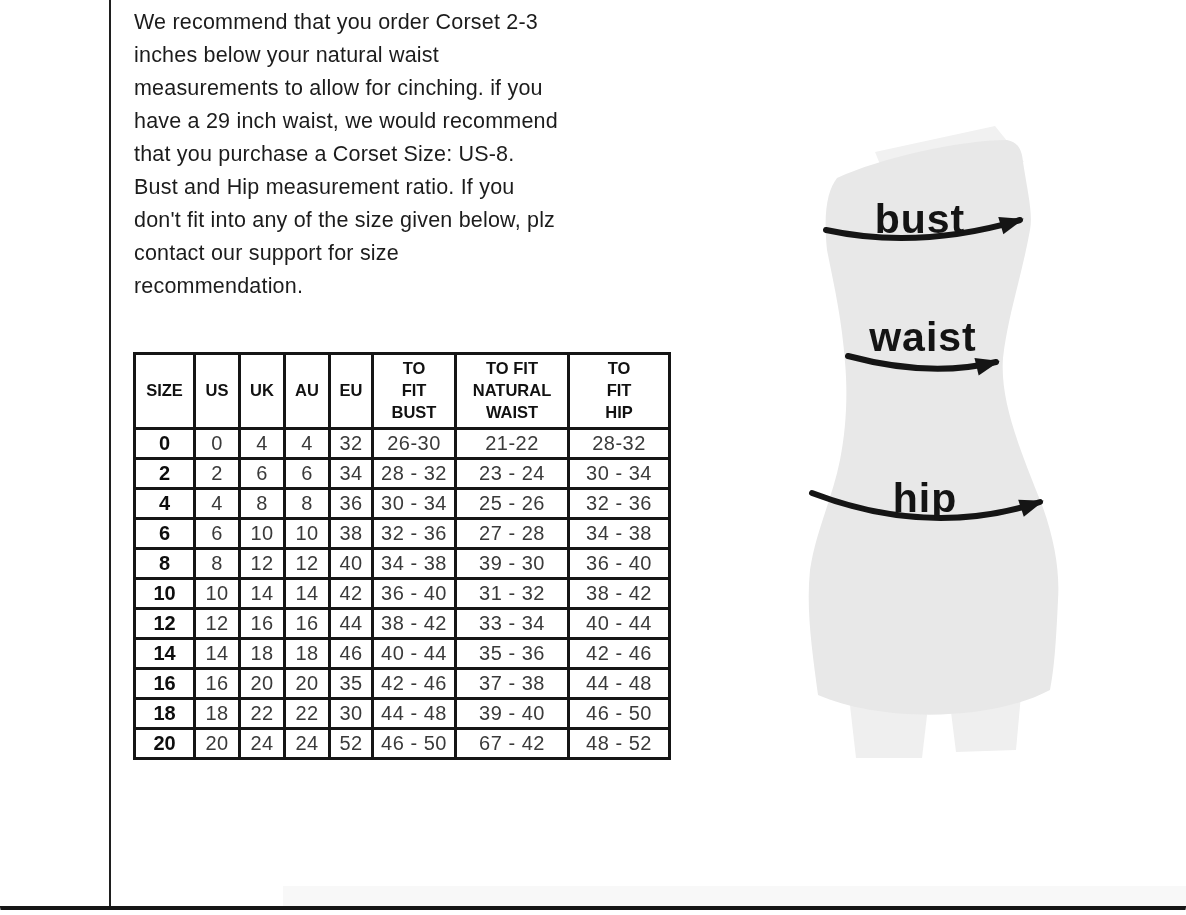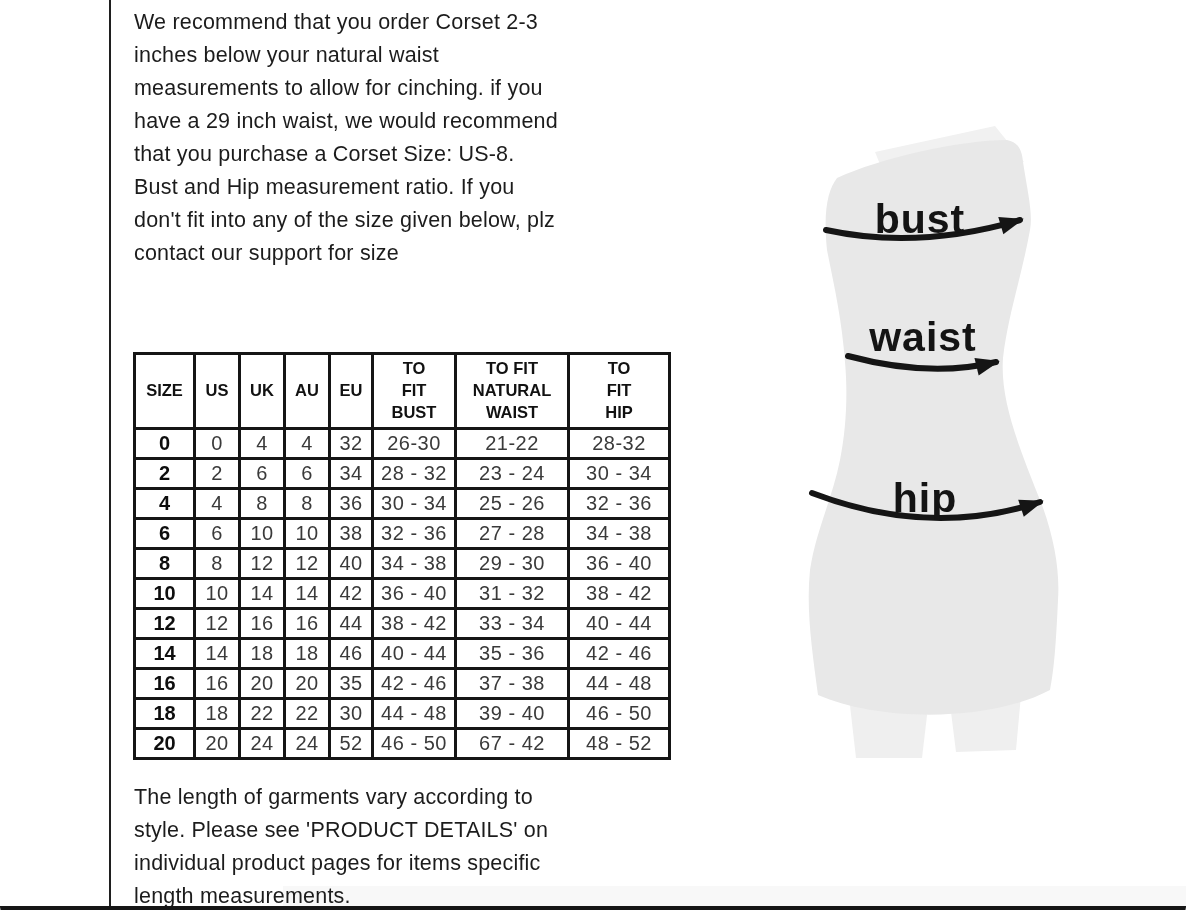--- a/index.html
+++ b/index.html
@@ -41,20 +41,21 @@
 
   <div class="para para-intro" id="intro">
       <div class="text-line">We recommend that you order Corset 2-3</div>
       <div class="text-line">inches below your natural waist</div>
       <div class="text-line">measurements to allow for cinching. if you</div>
       <div class="text-line">have a 29 inch waist, we would recommend</div>
       <div class="text-line">that you purchase a Corset Size: US-8.</div>
       <div class="text-line">Bust and Hip measurement ratio. If you</div>
       <div class="text-line">don't fit into any of the size given below, plz</div>
       <div class="text-line">contact our support for size</div>
+      <div class="text-line">recommendation.</div>
     </div>
 
   <table class="size-table">
     <colgroup>
       <col style="width:60px">
         <col style="width:45px">
         <col style="width:45px">
         <col style="width:45px">
       <col style="width:43px">
         <col style="width:83px">
@@ -120,21 +121,21 @@
           <td>27 - 28</td>
           <td>34 - 38</td>
         </tr>
         <tr>
           <td class="size-col">8</td>
           <td>8</td>
           <td>12</td>
           <td>12</td>
           <td>40</td>
           <td>34 - 38</td>
-          <td>29 - 30</td>
+          <td>39 - 30</td>
           <td>36 - 40</td>
         </tr>
         <tr>
           <td class="size-col">10</td>
           <td>10</td>
           <td>14</td>
           <td>14</td>
           <td>42</td>
           <td>36 - 40</td>
           <td>31 - 32</td>
@@ -224,21 +225,15 @@
       <path class="measure-arrow" d="M56,140 Q148,160 250,130" marker-end="url(#arrowhead)"></path>
       <path class="measure-arrow" d="M78,266 Q160,288 226,272" marker-end="url(#arrowhead)"></path>
       <path class="measure-arrow" d="M42,403 Q160,448 270,412" marker-end="url(#arrowhead)"></path>
 
       <text class="figure-label" x="150" y="143" text-anchor="middle">bust</text>
       <text class="figure-label" x="153" y="261" text-anchor="middle">waist</text>
       <text class="figure-label" x="155" y="422" text-anchor="middle">hip</text>
     </svg>
   </div>
 
-  <div class="para para-footer" id="footer">
-      <div class="text-line">The length of garments vary according to</div>
-      <div class="text-line">style. Please see 'PRODUCT DETAILS'  on</div>
-      <div class="text-line">individual product pages for items specific</div>
-      <div class="text-line">length measurements.</div>
-    </div>
 
   <div class="bottom-rule"></div>
 </div>
 
 </body></html>

